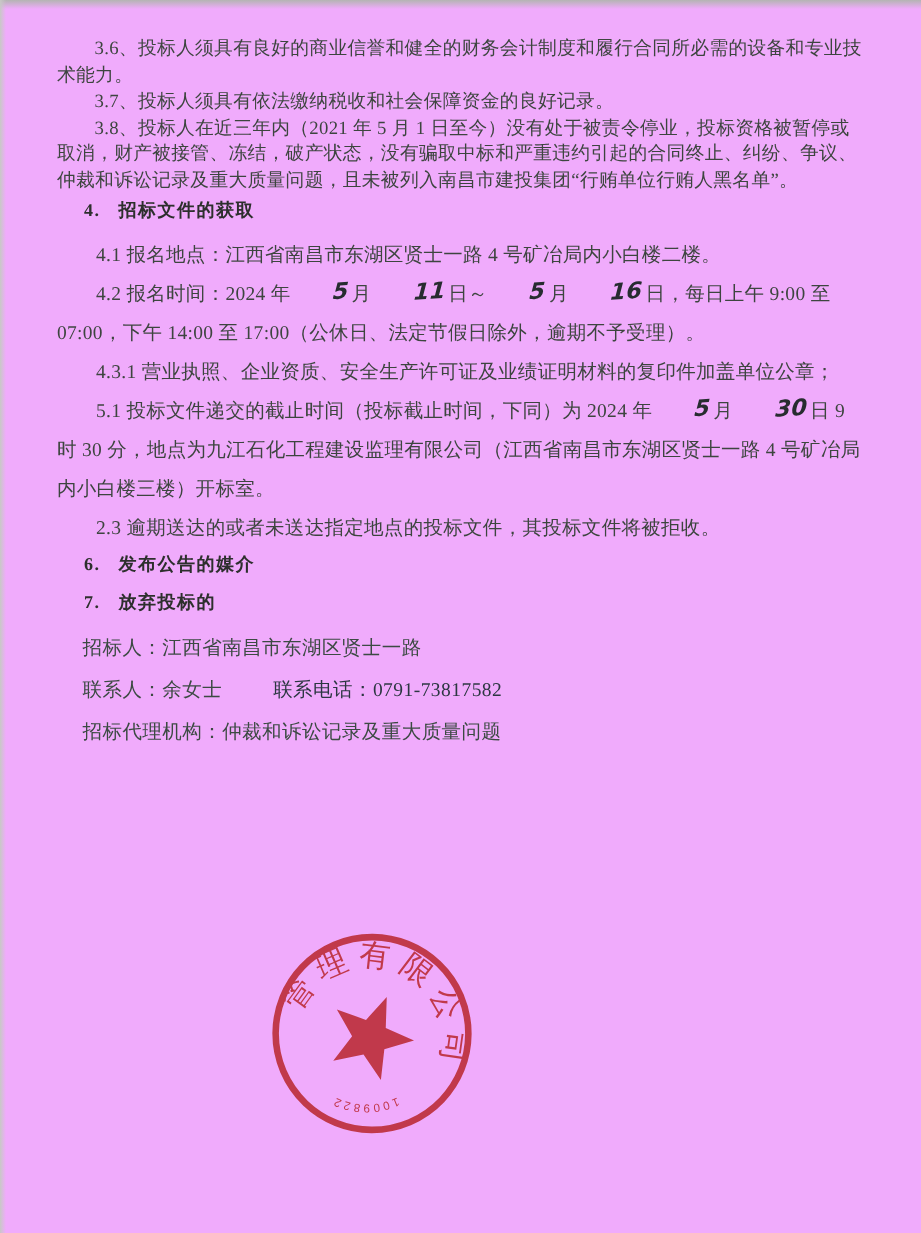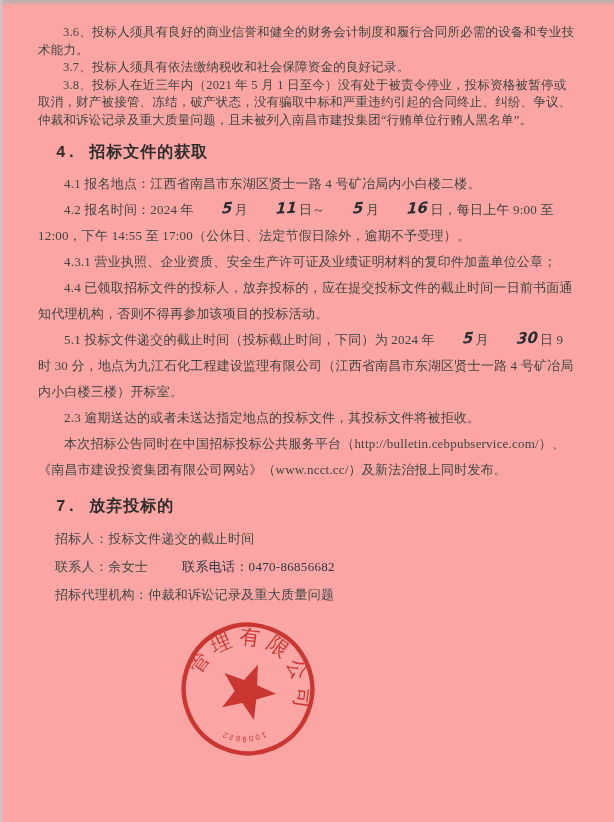--- a/index.html
+++ b/index.html
@@ -1,39 +1,39 @@
 <!DOCTYPE html>
 <html><head>
 <meta charset="utf-8">
 <style>
   html,body { margin:0; padding:0; background:#e9e9e7; }
   .page {
     position:relative;
     width:614px; height:822px;
     margin:0 auto;
-    background:#fca5a5;
+    background:#f0abfc;
     overflow:hidden;
     font-family:"Liberation Serif","DejaVu Serif",serif;
     color:#3d453f;
   }
   .scan-edge-top { position:absolute; top:0; left:0; right:0; height:6px;
     background:linear-gradient(180deg,#b4b4b2,rgba(250,250,248,0)); }
   .scan-edge-left { position:absolute; top:0; left:0; bottom:0; width:4px;
     background:linear-gradient(90deg,#c8c8c6,rgba(250,250,248,0)); }
   .content { position:absolute; top:24px; left:38px; width:540px; }
 
   
   .s3 p { margin:0; font-size:12.5px; line-height:17.5px; text-indent:2em;
     letter-spacing:0.2px; }
 
   
   h2.sec {
-    font-family:Liberation Mono, monospace;
-    font-size:16px; font-weight:700; color:#2d2f2d;
-    margin:13px 0 8px 18px; letter-spacing:1px;
+    font-family:Liberation Serif, serif;
+    font-size:12px; font-weight:700; color:#2d2f2d;
+    margin:3px 0 8px 18px; letter-spacing:1px;
   }
   h2.sec .num { margin-right:12px; font-weight:700; }
 
   
   .para { margin:0; font-size:13px; line-height:26px; text-indent:2em;
     letter-spacing:0.2px; }
 
   
   .hand {
     font-family:"DejaVu Sans",sans-serif;
@@ -71,36 +71,35 @@
 
     <div class="s3">
       <p>3.6、投标人须具有良好的商业信誉和健全的财务会计制度和履行合同所必需的设备和专业技术能力。</p>
       <p>3.7、投标人须具有依法缴纳税收和社会保障资金的良好记录。</p>
       <p>3.8、投标人在近三年内（2021 年 5 月 1 日至今）没有处于被责令停业，投标资格被暂停或取消，财产被接管、冻结，破产状态，没有骗取中标和严重违约引起的合同终止、纠纷、争议、仲裁和诉讼记录及重大质量问题，且未被列入南昌市建投集团“行贿单位行贿人黑名单”。</p>
     </div>
 
     <h2 class="sec"><span class="num">4.</span><span>招标文件的获取</span></h2>
 
     <p class="para">4.1 报名地点：江西省南昌市东湖区贤士一路 4 号矿冶局内小白楼二楼。</p>
-    <p class="para"><span>4.2 报名时间：2024 年</span><span class="hand">5</span><span>月</span><span class="hand">11</span><span>日～</span><span class="hand">5</span><span>月</span><span class="hand">16</span><span>日，每日上午 9:00 至 12:00，下午 14:55 至 17:00（公休日、法定节假日除外，逾期不予受理）。</span></p>
+    <p class="para"><span>4.2 报名时间：2024 年</span><span class="hand">5</span><span>月</span><span class="hand">11</span><span>日～</span><span class="hand">5</span><span>月</span><span class="hand">16</span><span>日，每日上午 9:00 至 07:00，下午 14:00 至 17:00（公休日、法定节假日除外，逾期不予受理）。</span></p>
     <p class="para">4.3.1 营业执照、企业资质、安全生产许可证及业绩证明材料的复印件加盖单位公章；</p>
-    <p class="para">4.4 已领取招标文件的投标人，放弃投标的，应在提交投标文件的截止时间一日前书面通知代理机构，否则不得再参加该项目的投标活动。</p>
 
 
     <p class="para"><span>5.1 投标文件递交的截止时间（投标截止时间，下同）为 2024 年</span><span class="hand">5</span><span>月</span><span class="hand">30</span><span>日 9 时 30 分，地点为九江石化工程建设监理有限公司（江西省南昌市东湖区贤士一路 4 号矿冶局内小白楼三楼）开标室。</span></p>
     <p class="para">2.3 逾期送达的或者未送达指定地点的投标文件，其投标文件将被拒收。</p>
 
+    <h2 class="sec"><span class="num">6.</span><span>发布公告的媒介</span></h2>
 
-    <p class="para">本次招标公告同时在中国招标投标公共服务平台（http://bulletin.cebpubservice.com/）、《南昌市建设投资集团有限公司网站》（www.ncct.cc/）及新法治报上同时发布。</p>
 
     <h2 class="sec"><span class="num">7.</span><span>放弃投标的</span></h2>
 
     <div class="s7">
-      <p class="cline"><span>招标人：投标文件递交的截止时间</span><span class="right"></span></p>
-      <p class="cline"><span>联系人：余女士</span><span class="right phone">联系电话：0470-86856682</span></p>
+      <p class="cline"><span>招标人：江西省南昌市东湖区贤士一路</span><span class="right"></span></p>
+      <p class="cline"><span>联系人：余女士</span><span class="right phone">联系电话：0791-73817582</span></p>
       <p class="cline"><span>招标代理机构：仲裁和诉讼记录及重大质量问题</span><span class="right"></span></p>
 
     </div>
   </div>
 
   <svg class="seal" viewBox="0 0 150 150" width="146" height="146" aria-hidden="true">
     <g transform="rotate(14 75 75)">
       <circle cx="75" cy="75" r="66" fill="none" stroke="#c5372c" stroke-width="4.5"></circle>
       <polygon fill="#c5372c" points="75,48 82.3,67.9 103.5,68.7 86.9,81.9 92.6,102.3 75,90.5 57.4,102.3 63.1,81.9 46.5,68.7 67.7,67.9"></polygon>
       <path id="sealTopArc" d="M 24,80 A 51 51 0 0 1 126,80" fill="none"></path>

